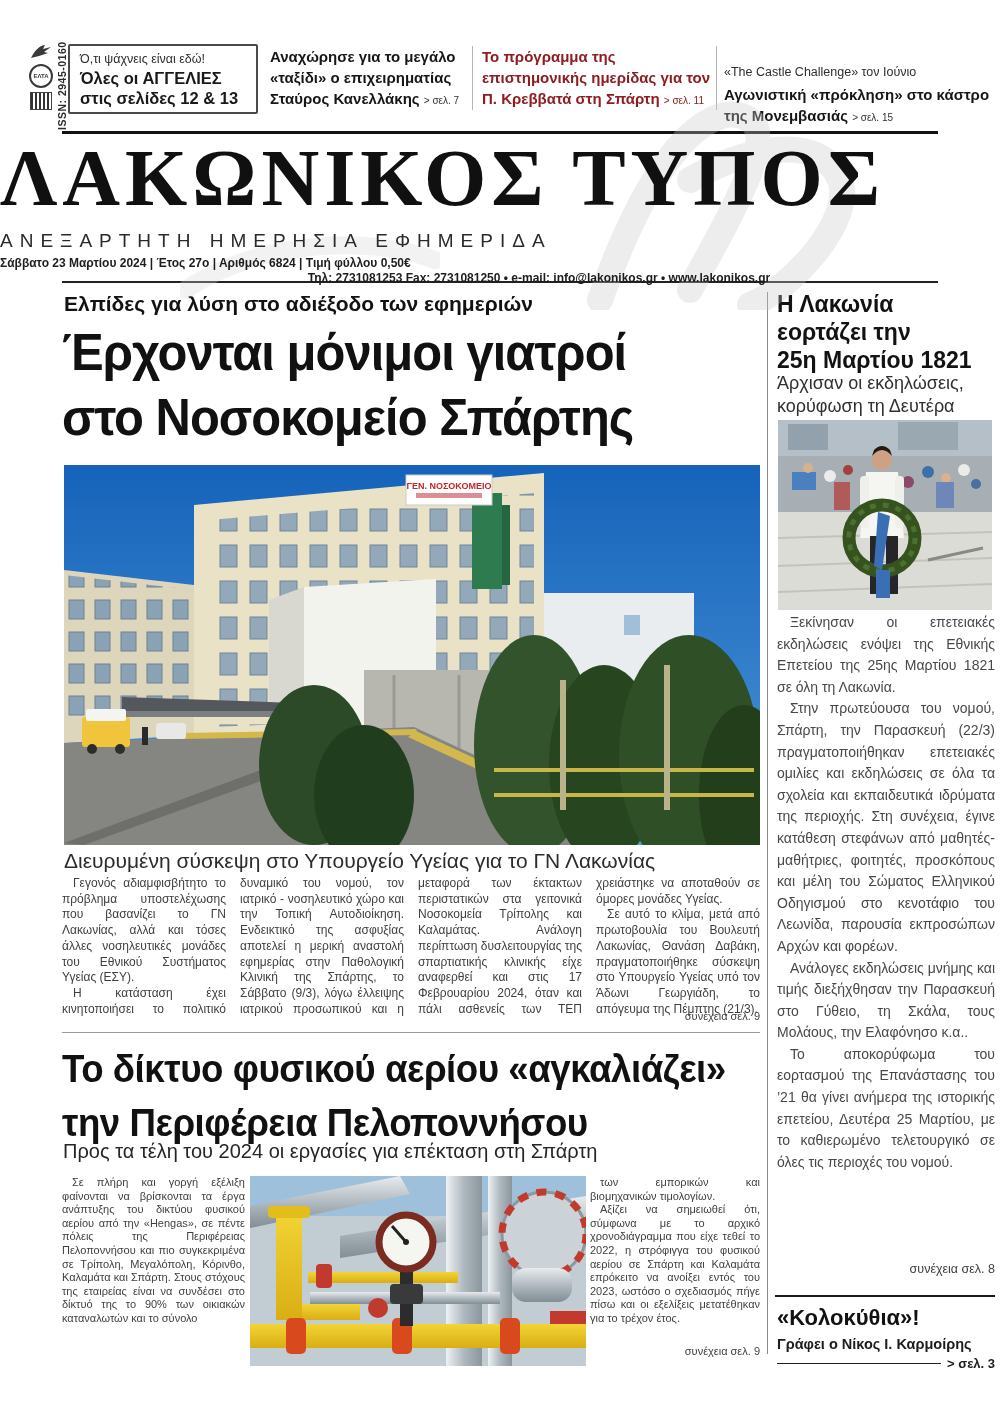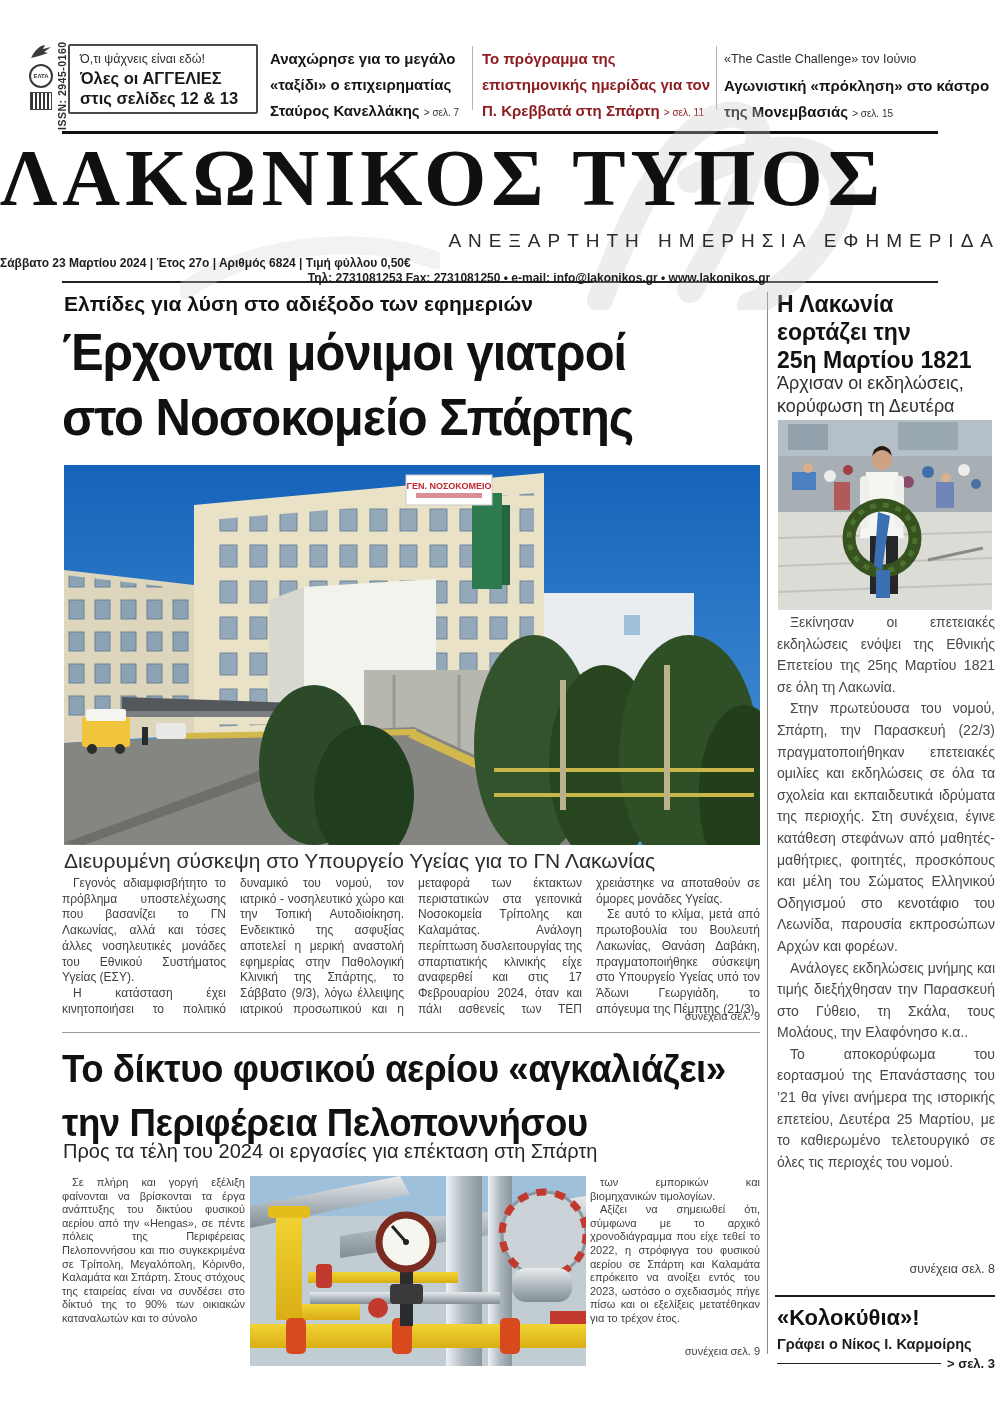--- a/index.html
+++ b/index.html
@@ -11,35 +11,35 @@
   .abs{position:absolute;}
   
   .elta{left:26px;top:42px;width:30px;height:80px;display:flex;flex-direction:column;align-items:center;gap:4px;}
   .elta .bird{width:24px;height:18px;}
   .elta .stamp{width:20px;height:20px;border:2px solid #3a3a3a;border-radius:50%;display:flex;align-items:center;justify-content:center;font-size:6px;font-weight:bold;color:#3a3a3a;}
   .elta .bars{width:20px;height:16px;background:repeating-linear-gradient(90deg,#333 0 2px,#fff 2px 4px);border:1px solid #444;}
   .issn{left:56px;top:40px;height:90px;writing-mode:vertical-rl;transform:rotate(180deg);font-size:10.5px;font-weight:bold;color:#2c2c2c;letter-spacing:.5px;}
   .adsbox{left:68px;top:44px;width:190px;height:70px;border:2px solid #4a4a4a;border-radius:2px;padding:6px 10px;box-sizing:border-box;}
   .adsbox .l1{font-size:12.5px;color:#2d2d2d;margin-bottom:2px;}
   .adsbox .l2,.adsbox .l3{font-size:16.5px;font-weight:bold;color:#191919;line-height:20px;}
-  .teaser{top:46px;font-size:15px;font-weight:bold;line-height:26px;color:#161616;}
+  .teaser{top:46px;font-size:15px;font-weight:bold;line-height:21px;color:#161616;}
   .teaser .pref{font-size:10px;font-weight:normal;color:#333;}
   .t1{left:270px;width:198px;}
   .t2{left:482px;width:232px;color:#8e1d22;}
   .t2 .pref{color:#8e1d22;}
-  .t3{left:724px;width:272px;}
+  .t3{left:724px;width:272px;margin-top:16px;}
   .t3 .kick{font-size:12.5px;font-weight:normal;color:#2e2e2e;margin-bottom:1px;}
   .vsep{top:46px;width:1px;height:64px;background:#b5b5b5;}
   
   .ruleTop{left:62px;top:131px;width:876px;height:3px;background:#111;}
   .ruleMastBot{left:62px;top:281px;width:876px;height:2px;background:#222;}
   .mast-title{left:0;top:138px;width:1000px;text-align:left;
     font-family:Liberation Serif, serif;font-weight:bold;
     font-size:80px;letter-spacing:5px;color:#101010;line-height:80px;z-index:2;}
-  .mast-sub{left:0;top:230px;width:1000px;text-align:right;font-size:19px;letter-spacing:7px;color:#2a2a2a;z-index:2;}
+  .mast-sub{left:0;top:230px;width:1000px;text-align:left;font-size:19px;letter-spacing:7px;color:#2a2a2a;z-index:2;}
   .mast-date{left:0;top:256px;width:1000px;font-size:12px;font-weight:bold;color:#1d1d1d;z-index:2;}
   .mast-contact{left:0;top:271px;width:1000px;text-align:center;font-size:12px;font-weight:bold;color:#1d1d1d;z-index:2;padding-left:39px;}
   .wm{z-index:1;opacity:.55;}
   
   .kicker{left:64px;top:292px;width:700px;font-size:21px;font-weight:bold;color:#121212;}
   .headline1{left:62px;top:320px;width:740px;font-size:52px;line-height:65px;font-weight:800;
     color:#111;letter-spacing:-1px;transform:scaleX(.94);transform-origin:left top;}
   .caption{left:64px;top:849px;width:700px;font-size:21px;font-weight:500;color:#2c2c2e;}
   .bodycols{left:62px;top:876px;width:698px;height:150px;column-count:4;column-gap:14px;
     font-size:12px;line-height:15.7px;text-align:justify;color:#3f3f41;overflow:hidden;}

